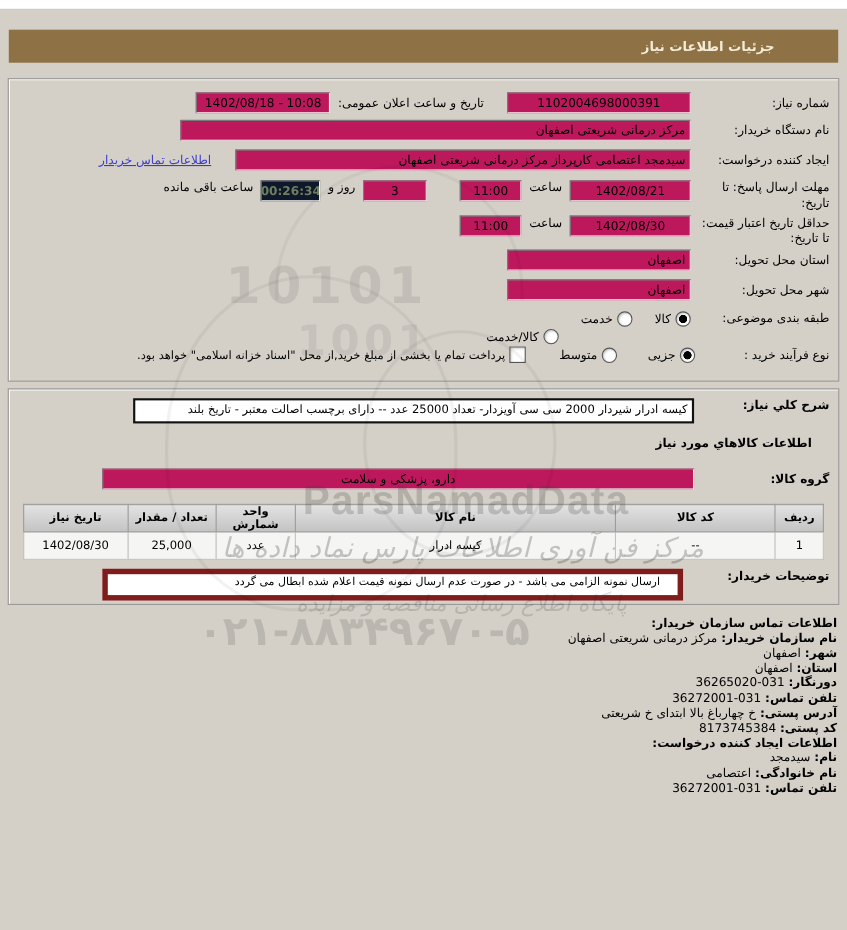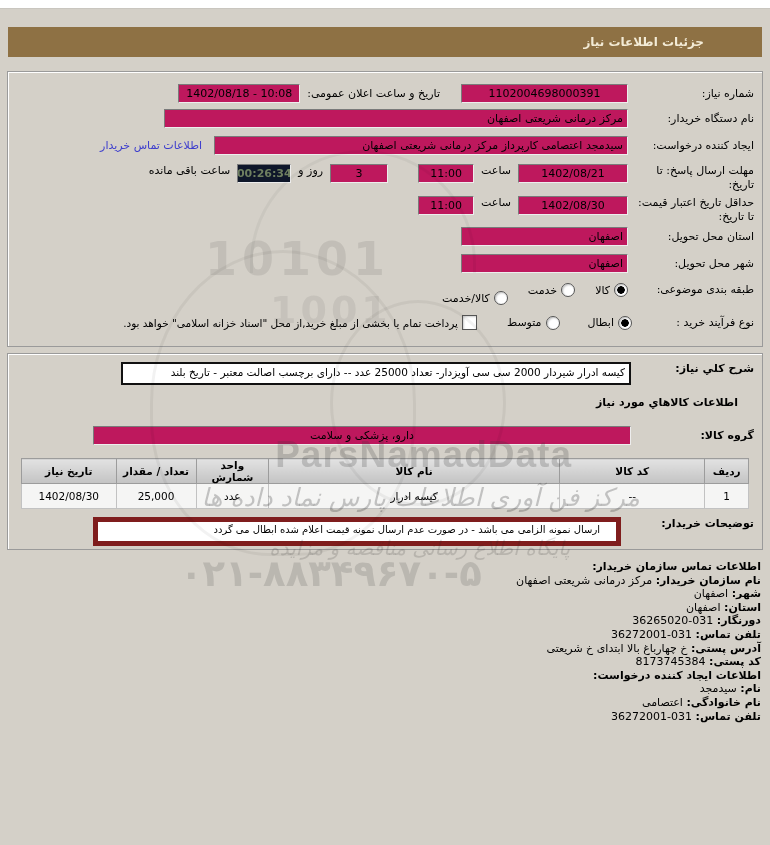--- a/index.html
+++ b/index.html
@@ -31,33 +31,33 @@
     flex:none;height:17px;background:#be185d;
     border:1px solid;border-color:#7a7a7a #ededed #ededed #7a7a7a;
     box-sizing:content-box;display:flex;align-items:center;
     padding:0 4px;overflow:hidden;white-space:nowrap;
   }
   .rtext{justify-content:flex-start;} 
   .ctext{justify-content:center;}
   .w157{width:157px}.w112{width:112px}.w462{width:454px}.w412{width:404px}
   .w100{width:100px}.w46{width:46px}.w48{width:48px}.w44{width:44px}
   .cdown{background:#0f172a;color:#6e7f60;font-weight:600;}
-  .link{color:#3c3ccd;cursor:pointer;white-space:nowrap;margin-right:8px;}
+  .link{color:#3c3ccd;cursor:pointer;white-space:nowrap;margin-right:18px;text-decoration:underline;}
   .radio{
     flex:none;width:12px;height:12px;border-radius:50%;
     background:#fff;border:1px solid #555;
     box-shadow:inset 1px 1px 2px rgba(0,0,0,.25);
   }
   .radio.checked{background:radial-gradient(circle,#000 0 3.5px,#fff 4px);}
   .checkbox{
     flex:none;width:13px;height:13px;background:#fff;
     border:1px solid #555;box-shadow:inset 1px 1px 2px rgba(0,0,0,.2);
   }
   .opt{display:flex;align-items:center;gap:4px;flex:none;}
-  .opt3{width:68px;display:flex;align-items:center;gap:4px;flex-wrap:wrap;height:30px;}
+  .opt3{width:68px;display:flex;align-items:flex-end;gap:4px;flex-wrap:wrap;height:30px;}
   .blbl{font-weight:700;}
   .p2row{position:absolute;right:8px;left:8px;display:flex;align-items:flex-start;gap:5px;}
   .descbox{
     flex:none;width:498px;background:#fff;border:2px solid #111;
     padding:2px 4px;min-height:15px;white-space:nowrap;overflow:hidden;font-size:10.5px;
   }
   .notebox{
     flex:none;width:486px;background:#fff;border:5px solid #7f1d1d;
     padding:2px 16px;min-height:15px;white-space:nowrap;overflow:hidden;font-size:10px;
   }
@@ -159,21 +159,21 @@
     <div class="opt3" style="margin-right:16px">
       <span class="radio"></span>
       <span>کالا/خدمت</span>
     </div>
   </div>
 
   <div class="p1row" style="top:243px">
     <div class="lbl" style="width:118px">نوع فرآیند خرید :</div>
     <div class="opt">
       <span class="radio checked"></span>
-      <span>ابطال</span>
+      <span>جزیی</span>
     </div>
     <div class="opt" style="margin-right:24px">
       <span class="radio"></span>
       <span>متوسط</span>
     </div>
     <span class="checkbox" style="margin-right:26px"></span>
     <span style="white-space:nowrap;font-size:10.5px">پرداخت تمام یا بخشی از مبلغ خرید,از محل "اسناد خزانه اسلامی" خواهد بود.</span>
   </div>
 
 </div>

